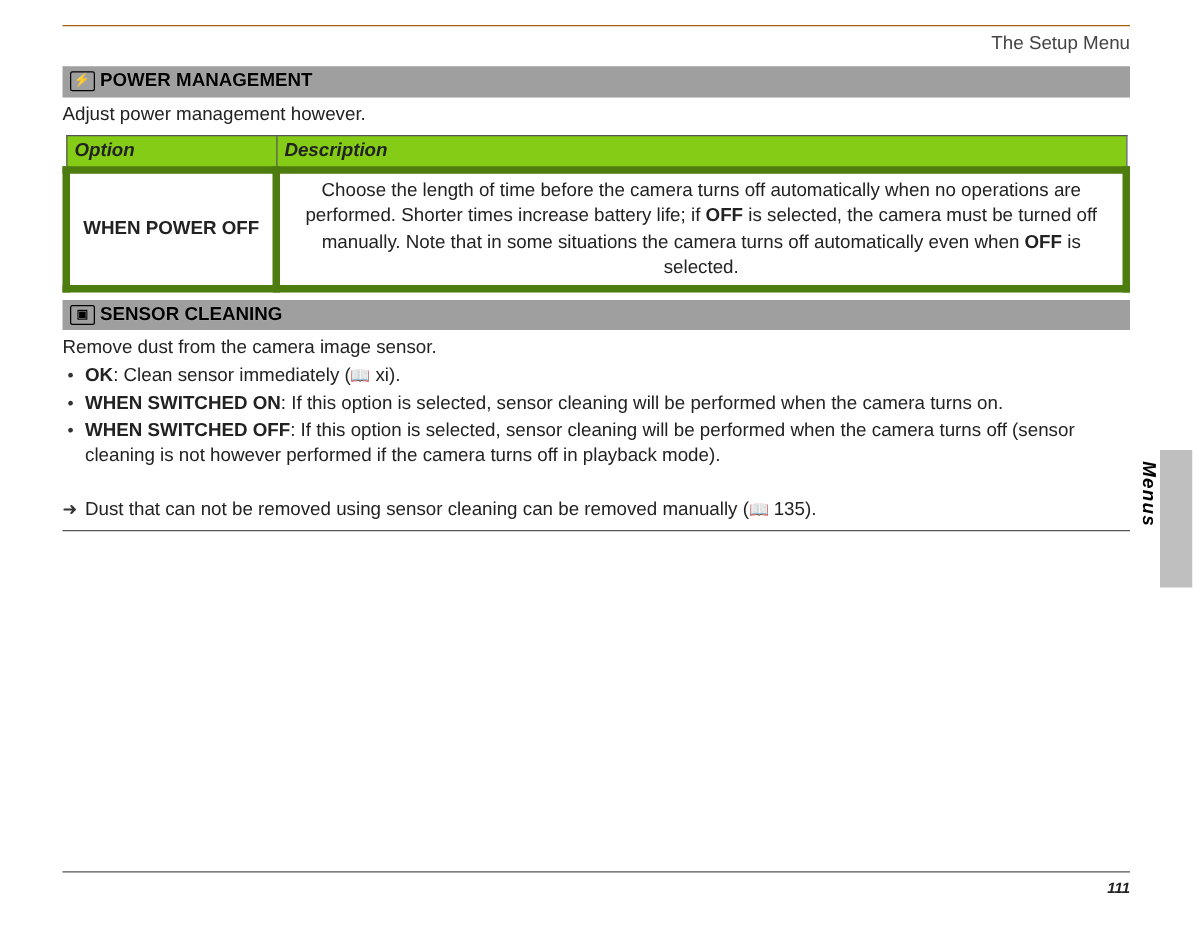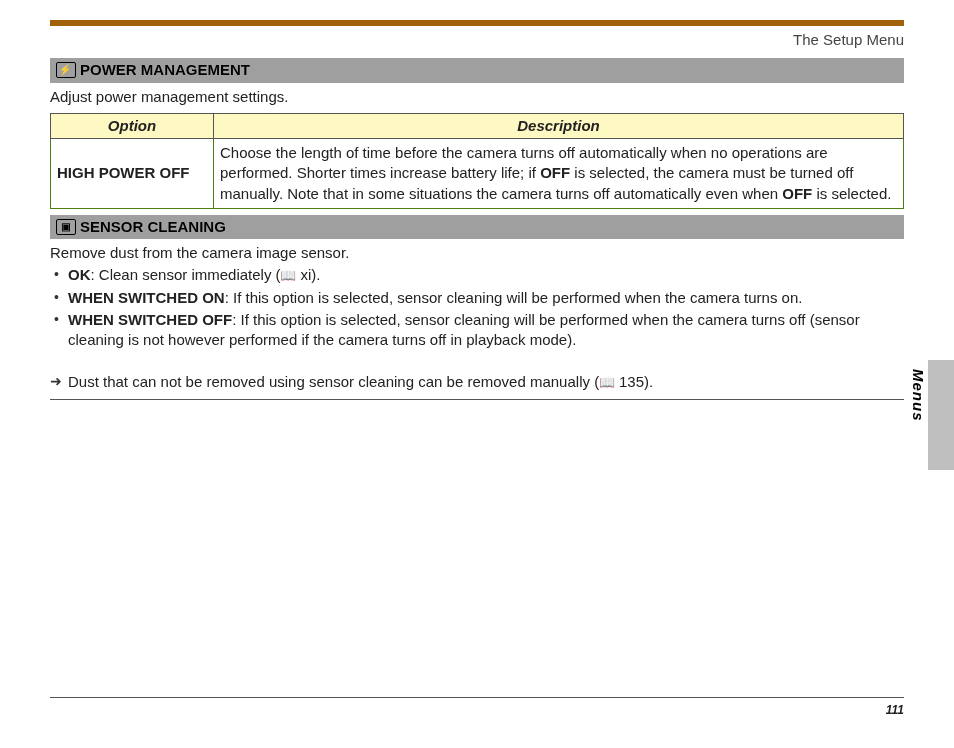--- a/index.html
+++ b/index.html
@@ -13,21 +13,21 @@
     position: relative;
     font-size: 15px;
     line-height: 1.35;
   }
   .page {
     padding: 20px 50px 0 50px;
     box-sizing: border-box;
     width: 954px;
   }
   .top-line {
-    border-top: 6px solid #a16207;
+    border-top: 1px solid #a16207;
     margin: 0;
     padding-top: 4px;
     text-align: right;
     font-size: 15px;
     color: #444;
     margin-bottom: 8px;
   }
   .section-bar {
     background: #9f9f9f;
     color: #000;
@@ -56,31 +56,32 @@
   }
   .section-intro {
     padding: 4px 0 6px 0;
   }
   table.opt {
     border-collapse: collapse;
     width: 100%;
     font-size: 15px;
   }
   table.opt th {
-    background: #fef9c3;
+    background: #84cc16;
     font-weight: bold;
     font-style: italic;
     border: 1px solid #555;
     padding: 2px 6px;
-    text-align: center;
+    text-align: left;
   }
   table.opt td {
-    border: 1px solid #4d7c0f;
+    border: 6px solid #4d7c0f;
     padding: 4px 6px;
     vertical-align: middle;
+    text-align: center;
   }
   table.opt td.opt-name {
     font-weight: bold;
     white-space: nowrap;
     width: 150px;
   }
   ul.sc-list {
     list-style: none;
     margin: 2px 0 22px 0;
     padding: 0 0 0 4px;
@@ -174,30 +175,30 @@
 <div class="page">
 
   <div class="top-line">
     <span>The Setup Menu</span>
   </div>
 
   <div class="section-bar">
     <span class="sb-icon">⚡</span>
     <span>POWER MANAGEMENT</span>
   </div>
-  <div class="section-intro">Adjust power management settings.</div>
+  <div class="section-intro">Adjust power management however.</div>
 
   <table class="opt">
     <tbody>
         <tr>
       <th style="width:150px">Option</th>
       <th>Description</th>
     </tr>
     <tr>
-      <td class="opt-name">HIGH POWER OFF</td>
+      <td class="opt-name">WHEN POWER OFF</td>
       <td>
         <span>Choose the length of time before the camera turns off automatically when no operations are performed. Shorter times increase battery life; if </span><span class="strong">OFF</span><span> is selected, the camera must be turned off manually. Note that in some situations the camera turns off automatically even when </span><span class="strong">OFF</span><span> is selected.</span>
       </td>
     </tr>
   </tbody>
     </table>
 
   <div class="section-bar">
     <span class="sb-icon">▣</span>
     <span>SENSOR CLEANING</span>

